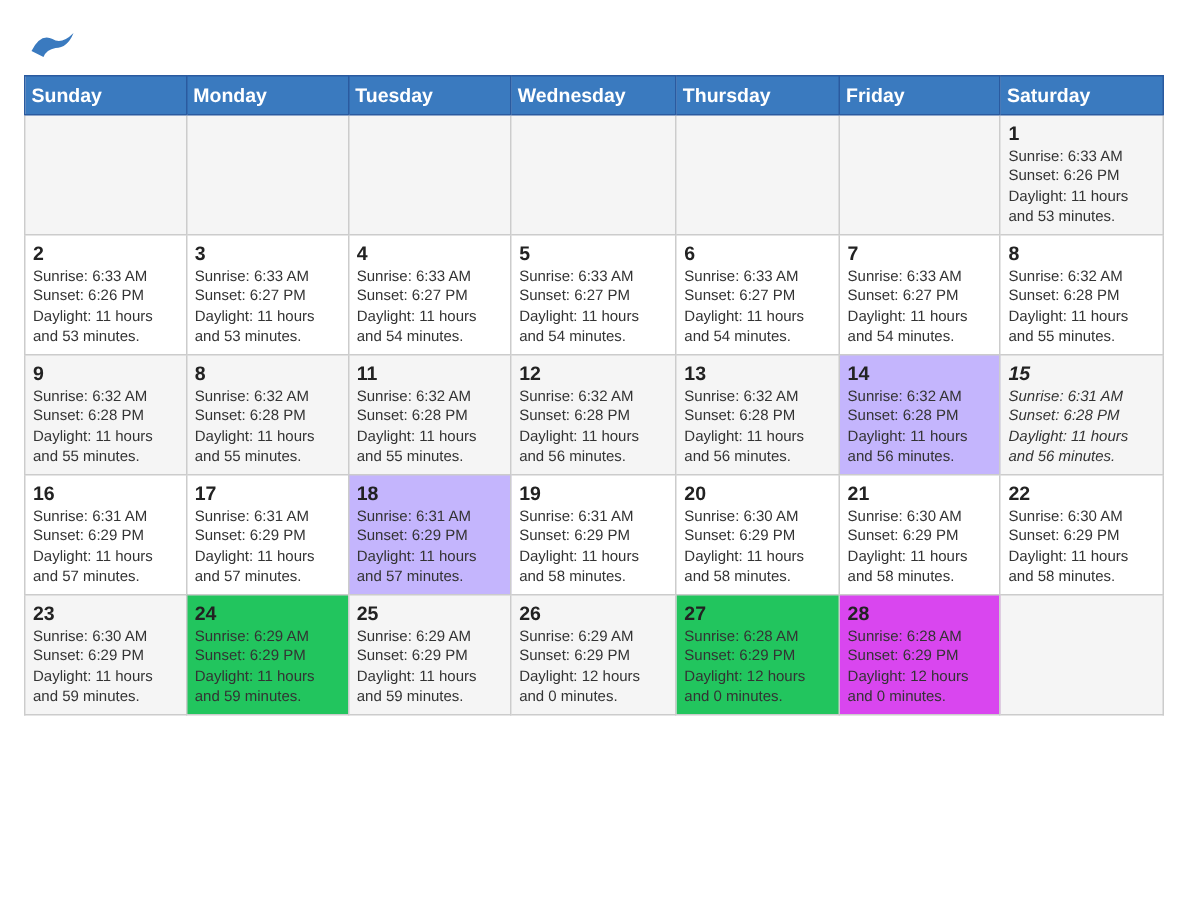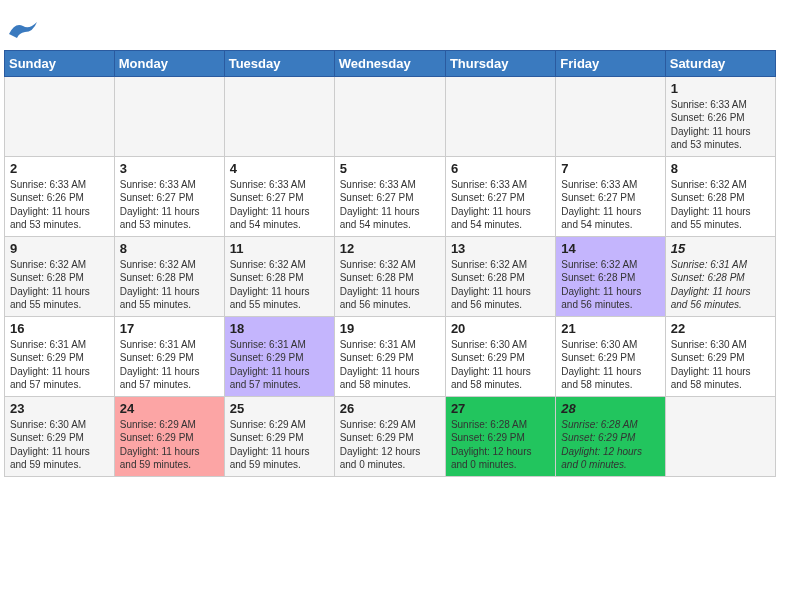--- a/index.html
+++ b/index.html
@@ -4,21 +4,21 @@
   <style>
     * { box-sizing: border-box; margin: 0; padding: 0; }
     body {
       font-family: Arial, sans-serif;
       background: #fff;
       width: 792px;
       min-height: 612px;
     }
     .container {
       width: 792px;
-      padding: 16px 16px 8px 4px;
+      padding: 16px 16px 8px 16px;
     }
     .header {
       display: flex;
       align-items: flex-start;
       justify-content: space-between;
       margin-bottom: 4px;
     }
     .logo {
       display: flex;
       align-items: center;
@@ -223,37 +223,37 @@
           <td style="background: rgb(255, 255, 255);">
             <span class="day-num">22</span>
             <div class="day-info">Sunrise: 6:30 AM<br>Sunset: 6:29 PM<br>Daylight: 11 hours<br>and 58 minutes.</div>
           </td>
         </tr>
         <tr>
           <td style="background: rgb(245, 245, 245);">
             <span class="day-num">23</span>
             <div class="day-info">Sunrise: 6:30 AM<br>Sunset: 6:29 PM<br>Daylight: 11 hours<br>and 59 minutes.</div>
           </td>
-          <td style="background: #fca5a5; margin-left: 19px;">
+          <td style="background: #22c55e; margin-left: 19px;">
             <span class="day-num">24</span>
             <div class="day-info">Sunrise: 6:29 AM<br>Sunset: 6:29 PM<br>Daylight: 11 hours<br>and 59 minutes.</div>
           </td>
           <td style="background: rgb(245, 245, 245);">
             <span class="day-num">25</span>
             <div class="day-info">Sunrise: 6:29 AM<br>Sunset: 6:29 PM<br>Daylight: 11 hours<br>and 59 minutes.</div>
           </td>
           <td style="background: rgb(245, 245, 245);">
             <span class="day-num">26</span>
             <div class="day-info">Sunrise: 6:29 AM<br>Sunset: 6:29 PM<br>Daylight: 12 hours<br>and 0 minutes.</div>
           </td>
           <td style="background: #22c55e;">
             <span class="day-num">27</span>
             <div class="day-info">Sunrise: 6:28 AM<br>Sunset: 6:29 PM<br>Daylight: 12 hours<br>and 0 minutes.</div>
           </td>
-          <td style="background: #22c55e; font-style: italic;">
+          <td style="background: #d946ef;">
             <span class="day-num">28</span>
             <div class="day-info">Sunrise: 6:28 AM<br>Sunset: 6:29 PM<br>Daylight: 12 hours<br>and 0 minutes.</div>
           </td>
           <td class="empty-cell" style="background: rgb(245, 245, 245);"></td>
         </tr>
       </tbody>
   </table>
 </div>
 
 </body></html>

